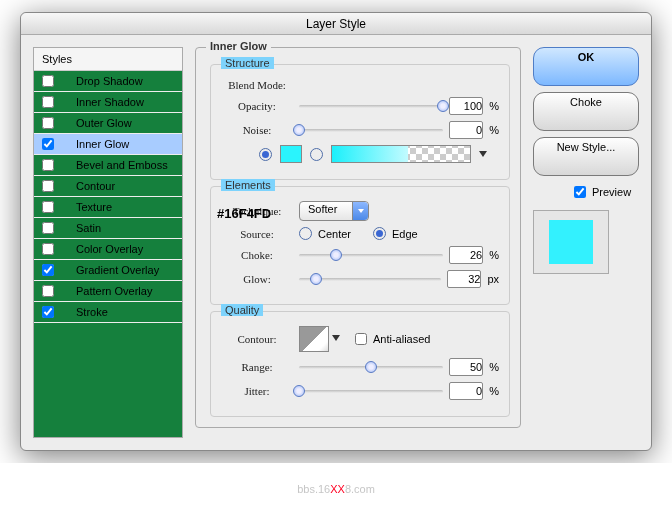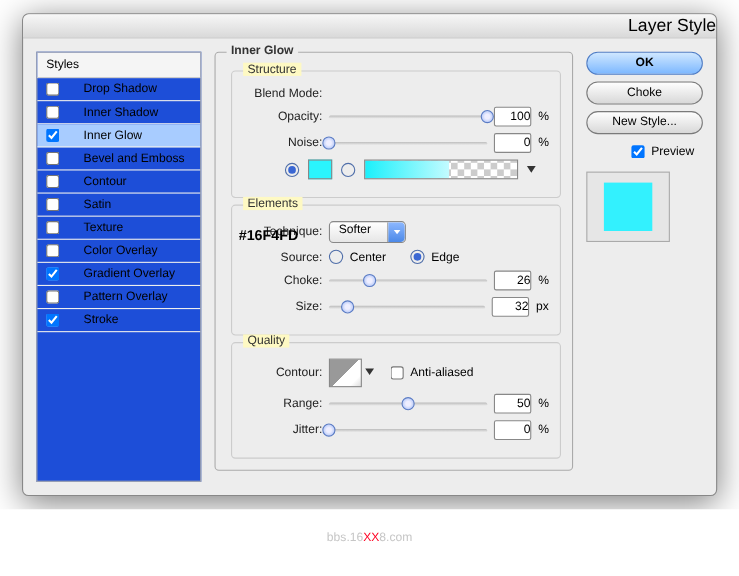--- a/index.html
+++ b/index.html
@@ -1,47 +1,47 @@
 <!DOCTYPE html>
 <html><head>
 <meta charset="utf-8">
 <style>
 * { box-sizing: border-box; font-family: "Lucida Grande", Arial, sans-serif; font-size: 11px; }
 body { margin: 0; background: #fff; }
 .window { width: 632px; margin: 12px auto; background: #ededed; border: 1px solid #888; border-radius: 6px; box-shadow: 0 6px 30px rgba(0,0,0,0.5); position: relative; }
-.titlebar { height: 22px; line-height: 22px; text-align: right; background: linear-gradient(#f7f7f7,#d9d9d9); border-bottom: 1px solid #aaa; border-radius: 6px 6px 0 0; font-size: 16px; }
+.titlebar { height: 22px; line-height: 22px; text-align: center; background: linear-gradient(#f7f7f7,#d9d9d9); border-bottom: 1px solid #aaa; border-radius: 6px 6px 0 0; font-size: 12px; }
 .body { padding: 12px; display: flex; gap: 12px; }
-.sidebar { width: 150px; border: 1px solid #aaa; background: #1d4ed8; }
+.sidebar { width: 150px; border: 1px solid #aaa; background: #15803d; }
 .sidebar-header { padding: 5px 8px; border-bottom: 1px solid #ccc; background: #f5f5f5; }
 .sidebar-item { padding: 4px 8px; border-bottom: 1px solid #eee; display: flex; align-items: center; gap: 22px; cursor: default; }
 .sidebar-item.selected { background: #a8ccff; }
 .sidebar-item.indent { }
 input[type=checkbox]{ width: 12px; height: 12px; margin: 0; }
 .main { flex: 1; }
 .groupbox { border: 1px solid #aaa; border-radius: 4px; margin-bottom: 10px; position: relative; padding: 10px 10px 10px 14px; }
 .groupbox > .legend { position: absolute; top: -8px; left: 10px; background: #ededed; padding: 0 4px; font-weight: bold; color: #333; }
 .subgroup { border: 1px solid #ccc; border-radius: 4px; margin-top: 6px; padding: 8px 10px 10px; position: relative; }
-.subgroup > .legend { position: absolute; top: -8px; left: 10px; background: #fef9c3; padding: 0 4px; color: #333; }
+.subgroup > .legend { position: absolute; top: -8px; left: 10px; background: #7dd3fc; padding: 0 4px; color: #333; }
 .row { display: flex; align-items: center; gap: 6px; margin: 6px 0; }
-.lbl { width: 72px; text-align: right; color: #222; }
+.lbl { width: 72px; text-align: center; color: #222; font-family: Liberation Serif, serif; }
 .select { background: linear-gradient(#fff,#e6e6e6); border: 1px solid #888; border-radius: 4px; height: 20px; padding: 1px 18px 1px 8px; position: relative; min-width: 86px; }
 .sel-btn { position:absolute; right:0; top:0; bottom:0; width:16px; border-left:1px solid #888; background: linear-gradient(#8db8ff,#4c89e8); border-radius: 0 4px 4px 0; display:flex; align-items:center; justify-content:center; }
 .sel-btn:after { content:""; border-left:3px solid transparent; border-right:3px solid transparent; border-top:4px solid #fff; }
 .slider { flex:1; height: 14px; position:relative; }
 .slider:before { content:""; position:absolute; left:0; right:0; top:6px; height:3px; background: linear-gradient(#bbb,#eee); border-radius:2px; }
 .thumb { position:absolute; top:1px; width:12px; height:12px; background: radial-gradient(#eef 30%, #9bb7f4); border:1px solid #5a7bc4; border-radius:50%; transform: translateX(-50%); }
 .numbox { width:34px; height:18px; border:1px solid #888; background:#fff; text-align:right; line-height:16px; border-radius:2px; }
 .radio { width:13px; height:13px; border:1px solid #4f6ea9; border-radius:50%; display:inline-flex; align-items:center; justify-content:center; }
 .radio.on:after { content:""; width:7px; height:7px; background:#3a67d3; border-radius:50%; }
 .swatch { width:22px; height:18px; border:1px solid #888; background:#2af4fd; }
 .gradient-preview { width:140px; height:18px; border:1px solid #888; background: linear-gradient(90deg,#1bf0fb,#c2fbff 55%, #fff0 55%), repeating-conic-gradient(#ccc 0 25%, #fff 0 50%) 0/12px 12px; }
 .contour-sw { width:30px; height:26px; border:1px solid #888; background: linear-gradient(135deg,#999 0 50%, #fff 50% 80%, #ddd 100%); position:relative; }
 .contour-sw .chev { position:absolute; right:-12px; top:8px; width:0; height:0; border-left:4px solid transparent; border-right:4px solid transparent; border-top:6px solid #333; }
 .buttons { width:106px; display:flex; flex-direction:column; gap:6px; }
-.aqua-btn { height:21px; border:1px solid #7a7a7a; border-radius:11px; background: linear-gradient(#fefefe,#d8d8d8); text-align:center; line-height:19px; cursor:default; }
+.aqua-btn { height:39px; border:1px solid #7a7a7a; border-radius:11px; background: linear-gradient(#fefefe,#d8d8d8); text-align:center; line-height:19px; cursor:default; }
 .aqua-btn.default { background: linear-gradient(#cfe7ff,#7db8ff); border-color:#4f7dc6; font-weight:bold; }
 .preview-row { margin-top:4px; display:flex; align-items:flex-end; gap:6px;padding-left:41px; }
 .preview-box { width:76px; height:64px; border:1px solid #aaa; background:#e6e6e6; display:flex; align-items:center; justify-content:center; margin-top:6px; }
 .preview-box .sq { width:44px; height:44px; background:#33f1fe; }
 .annot { position:absolute; left:196px; top:193px; font-weight:bold; font-size:13px; }
 .footer { position:absolute; width:100%; top:482px; text-align:center; font-size:14px; color:#c6c6c6; line-height:1.4; }
 .footer .x { color:#ff0022; }
 </style>
 </head>
 <body>
@@ -53,39 +53,43 @@
     <div class="sidebar">
       <div class="sidebar-header">Styles</div>
       <div class="sidebar-item">
           <input type="checkbox" style="">
           <span>Drop Shadow</span>
         </div>
       <div class="sidebar-item">
           <input type="checkbox" style="">
           <span>Inner Shadow</span>
         </div>
+      <div class="sidebar-item">
+          <input type="checkbox" style="">
+          <span>Outer Glow</span>
+        </div>
       <div class="sidebar-item selected">
           <input type="checkbox" checked="" style="">
           <span>Inner Glow</span>
         </div>
       <div class="sidebar-item">
           <input type="checkbox" style="">
           <span>Bevel and Emboss</span>
         </div>
       <div class="sidebar-item indent">
           <input type="checkbox" style="">
           <span>Contour</span>
         </div>
+      <div class="sidebar-item indent">
+          <input type="checkbox" style="">
+          <span>Texture</span>
+        </div>
       <div class="sidebar-item">
           <input type="checkbox" style="">
           <span>Satin</span>
-        </div>
-      <div class="sidebar-item indent">
-          <input type="checkbox" style="">
-          <span>Texture</span>
         </div>
       <div class="sidebar-item">
           <input type="checkbox" style="">
           <span>Color Overlay</span>
         </div>
       <div class="sidebar-item">
           <input type="checkbox" checked="" style="">
           <span>Gradient Overlay</span>
         </div>
       <div class="sidebar-item">
@@ -148,21 +152,21 @@
           </div>
           <div class="row">
             <span class="lbl">Choke:</span>
             <div class="slider">
                 <span class="thumb" style="left:26%"></span>
               </div>
             <div class="numbox">26</div>
             <span>%</span>
           </div>
           <div class="row">
-            <span class="lbl">Size:</span>
+            <span class="lbl">Glow:</span>
             <div class="slider">
                 <span class="thumb" style="left:12%"></span>
               </div>
             <div class="numbox">32</div>
             <span>px</span>
           </div>
         </div>
 
         <div class="subgroup">
           <span class="legend">Quality</span>

